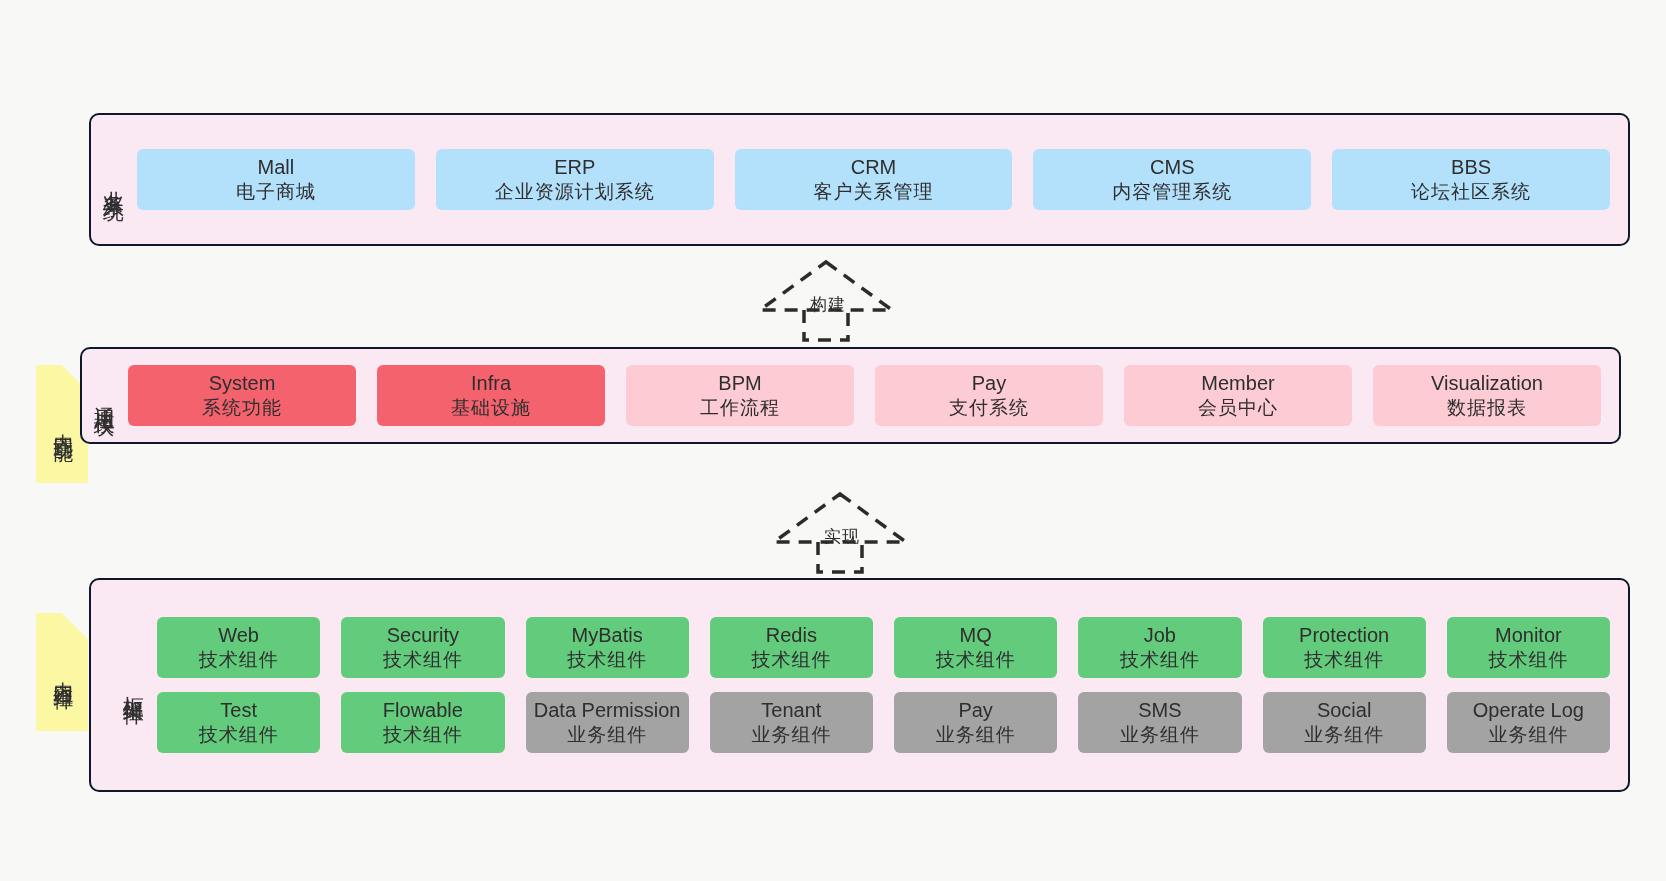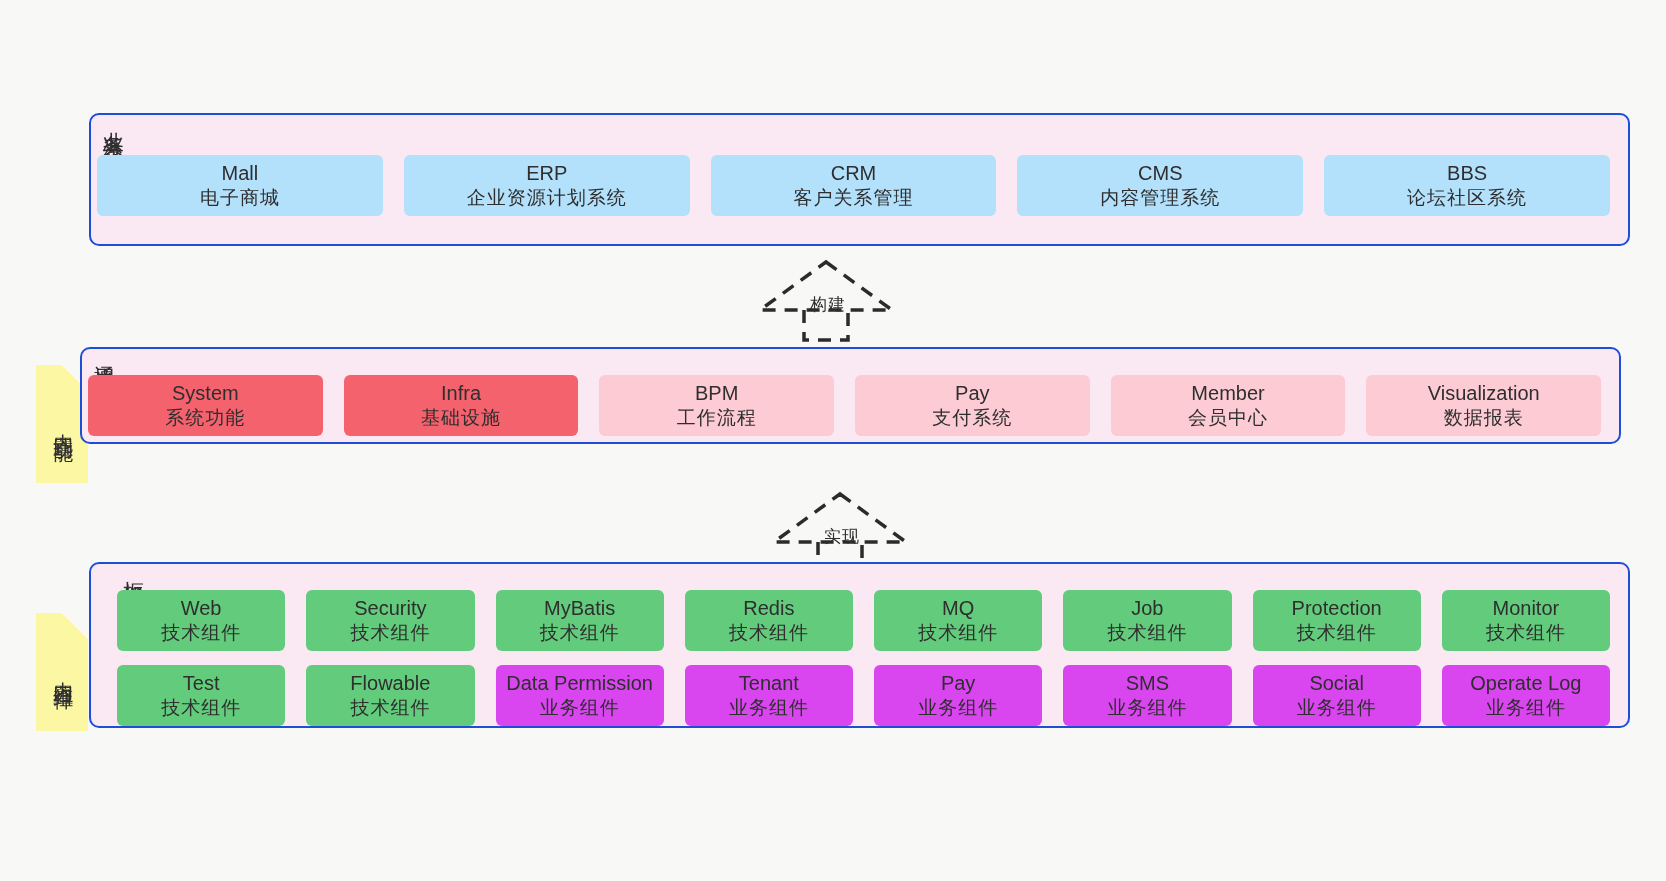--- a/index.html
+++ b/index.html
@@ -19,26 +19,25 @@
   .canvas {
     position: absolute;
     inset: 0;
   }
 
   
   .panel {
     position: absolute;
     box-sizing: border-box;
     background: #fae9f3;
-    border: 2px solid #1d4ed8;
+    border: 2px solid #0f172a;
     border-radius: 10px;
     display: flex;
     align-items: stretch;
     padding: 0;
-    flex-direction: column;
   }
   .panel-title {
     flex: 0 0 auto;
     width: 40px;
     display: flex;
     align-items: center;
     justify-content: center;
     padding: 0 4px 0 8px;
     box-sizing: border-box;
   }
@@ -86,21 +85,21 @@
     font-size: 19px;
     color: #2e2e2e;
     letter-spacing: 1px;
   }
 
   
   .c-blue      { background: #b3e0fb; }
   .c-red       { background: #f4626e; }
   .c-pink      { background: #fccbd3; text-align: center; }
   .c-green     { background: #63cb7c; }
-  .c-lightgreen{ background: #d946ef; }
+  .c-lightgreen{ background: #a3a3a3; }
 
   
   .note {
     position: absolute;
     background: #fbf7a2;
     display: flex;
     align-items: center;
     justify-content: center;
     box-sizing: border-box;
     padding-left: 2px;
@@ -239,21 +238,21 @@
     </svg>
   </div>
   <div class="gen-label" style="left:824px; top:525px;">
     <span>实现</span>
   </div>
 
   <div class="note" style="left:36px; top:613px; width:52px; height:118px;">
     <span>内置组件</span>
   </div>
 
-  <div class="panel" style="left:89px; top:562px; width:1541px; height:166px;padding-left:20px;">
+  <div class="panel" style="left:89px; top:578px; width:1541px; height:214px;padding-left:20px;">
     <div class="panel-title">
       <span>框架组件</span>
     </div>
     <div class="panel-body">
       <div class="row">
         <div class="card c-green">
           <div class="en">Web</div>
           <div class="cn">技术组件</div>
         </div>
         <div class="card c-green">

